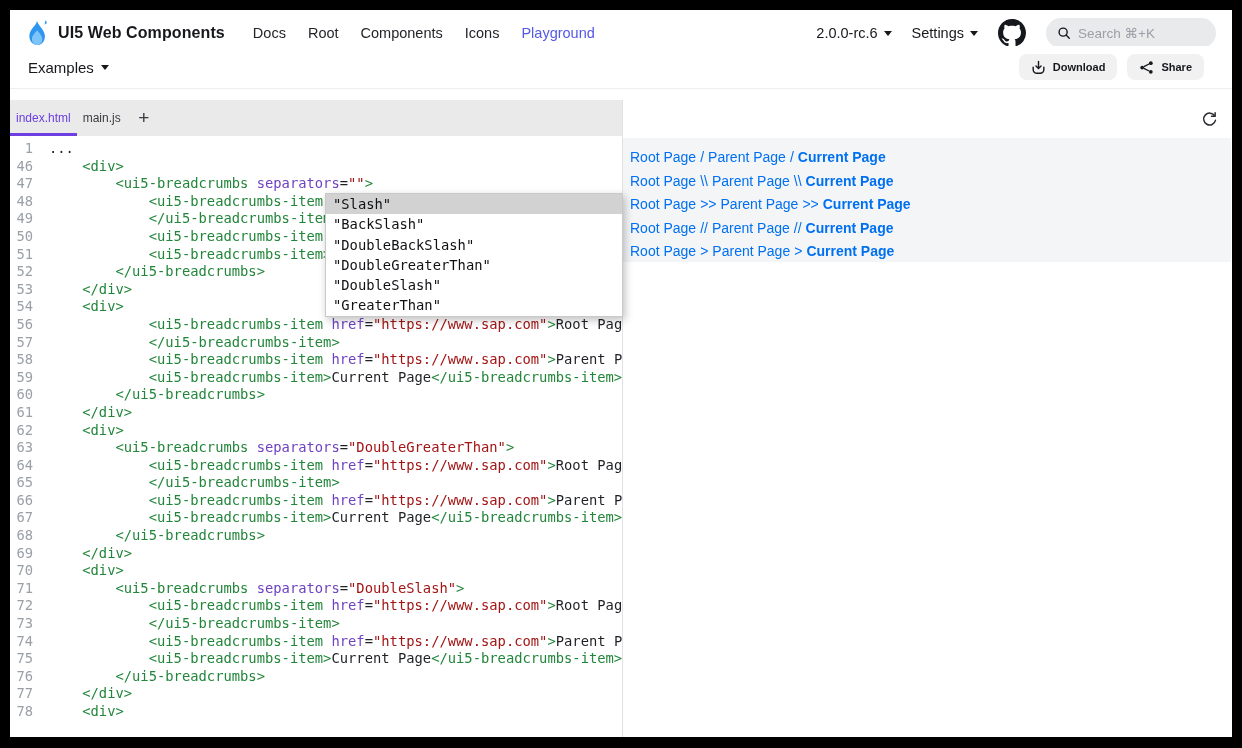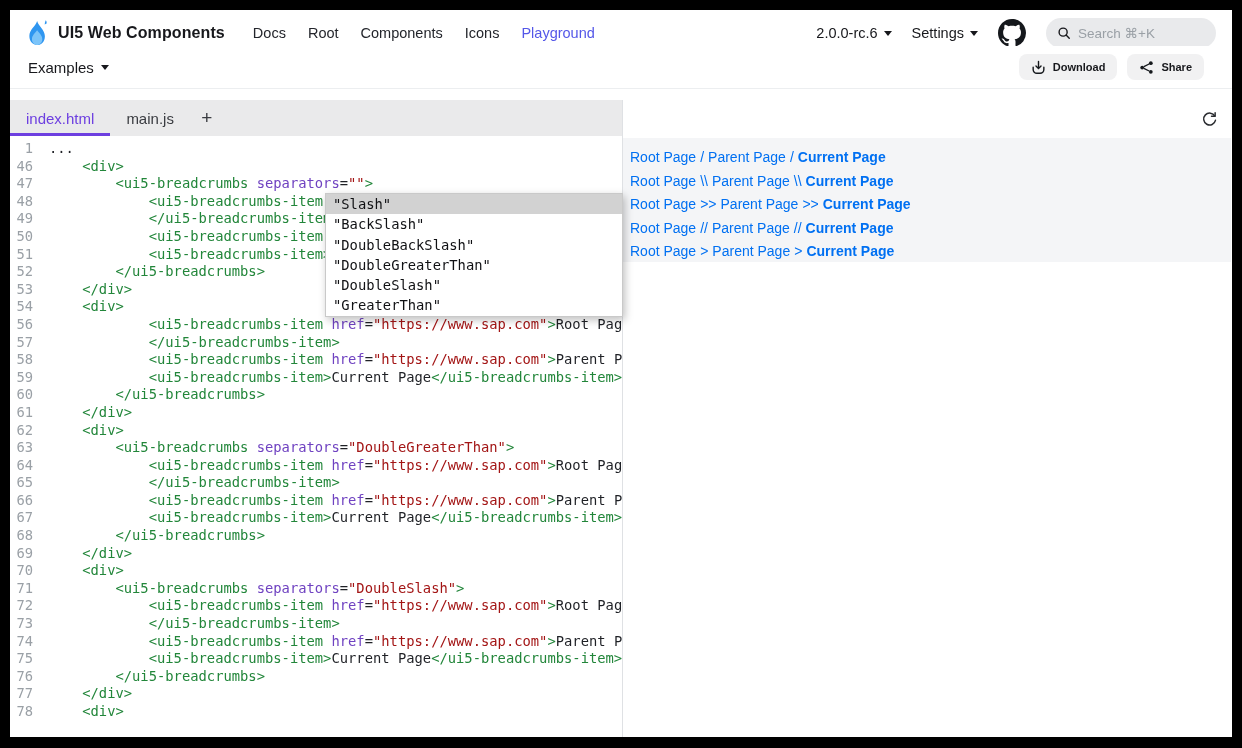--- a/index.html
+++ b/index.html
@@ -24,21 +24,21 @@
   
   .toolbar { position:absolute; left:0; top:36px; width:1222px; height:43px; display:flex; align-items:center; padding:0 18px; border-bottom:1px solid #eceef0; background:#fff; }
   .examples { display:flex; align-items:center; gap:7px; font-size:15px; color:#17181c; cursor:pointer; }
   .toolbar-right { margin-left:auto; display:flex; align-items:center; gap:10px; margin-right:10px; }
   .tbtn { height:26px; display:flex; align-items:center; gap:7px; background:#f1f1f2; border:none; border-radius:8px; padding:0 12px; font-size:11px; font-weight:700; color:#17181c; cursor:pointer; font-family:"Liberation Sans",sans-serif; }
 
   
   .main { position:absolute; left:0; top:90px; width:1222px; height:637px; display:flex; }
   .editor { width:613px; height:637px; border-right:1px solid #dfe1e4; position:relative; background:#fff; overflow:hidden; }
   .tabbar { height:36px; background:#eaeaeb; display:flex; align-items:flex-end; }
-  .tab { height:36px; display:flex; align-items:center; padding:0 16px; font-size:15px; color:#3a3c41; cursor:pointer; position:relative; }
+  .tab { height:36px; display:flex; align-items:center; padding:0 6px; font-size:12px; color:#3a3c41; cursor:pointer; position:relative; }
   .tab.active { color:#6d3fe0; }
   .tab.active::after { content:""; position:absolute; left:0; right:0; bottom:0; height:3px; background:#6d3fe0; }
   .addtab { width:34px; height:36px; display:flex; align-items:center; justify-content:center; font-size:19px; color:#3a3c41; cursor:pointer; }
 
   .code { position:absolute; left:0; top:36px; right:0; bottom:0; padding-top:4px; font-family:"DejaVu Sans Mono","Liberation Mono",monospace; font-size:13.8px; overflow:hidden; cursor:text; }
   .cl { display:flex; height:17.6px; line-height:17.6px; white-space:pre; }
   .cl .ln { width:23px; text-align:right; color:#9aa0a6; flex:none; }
   .cl .ct { margin-left:16px; white-space:pre; }
   .tk-g { color:#22863a; }
   .tk-a { color:#6f42c1; }

